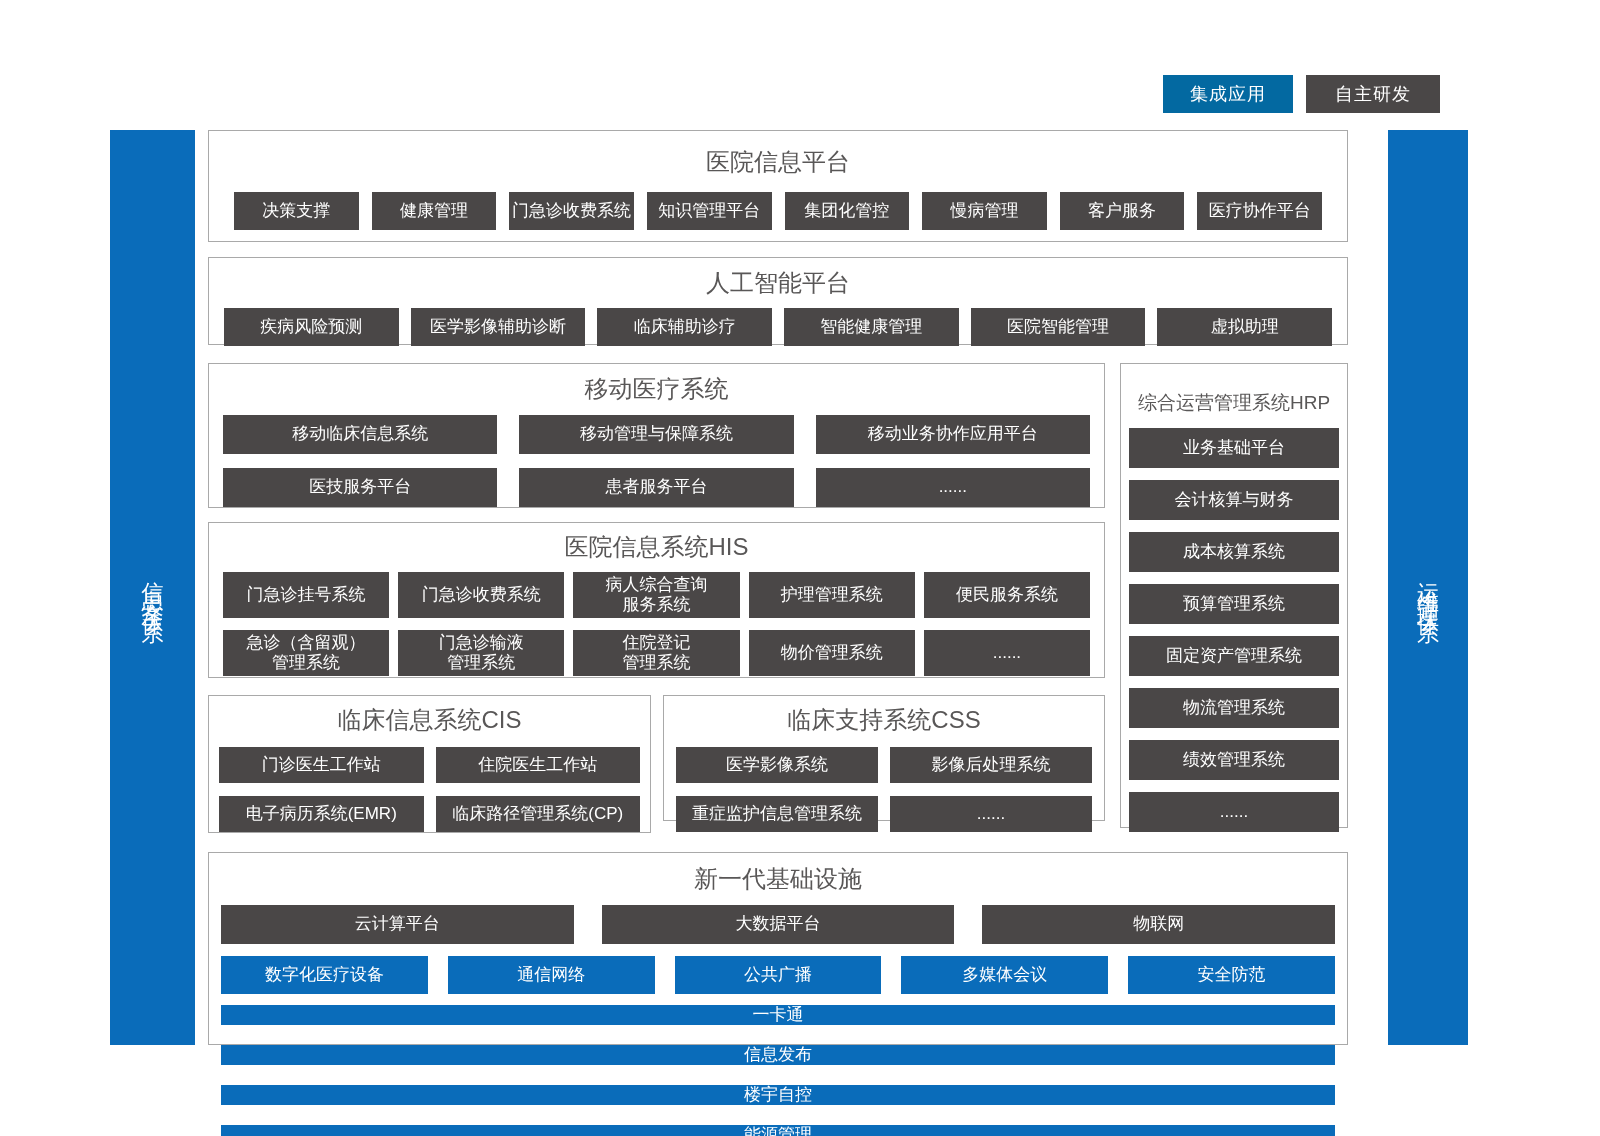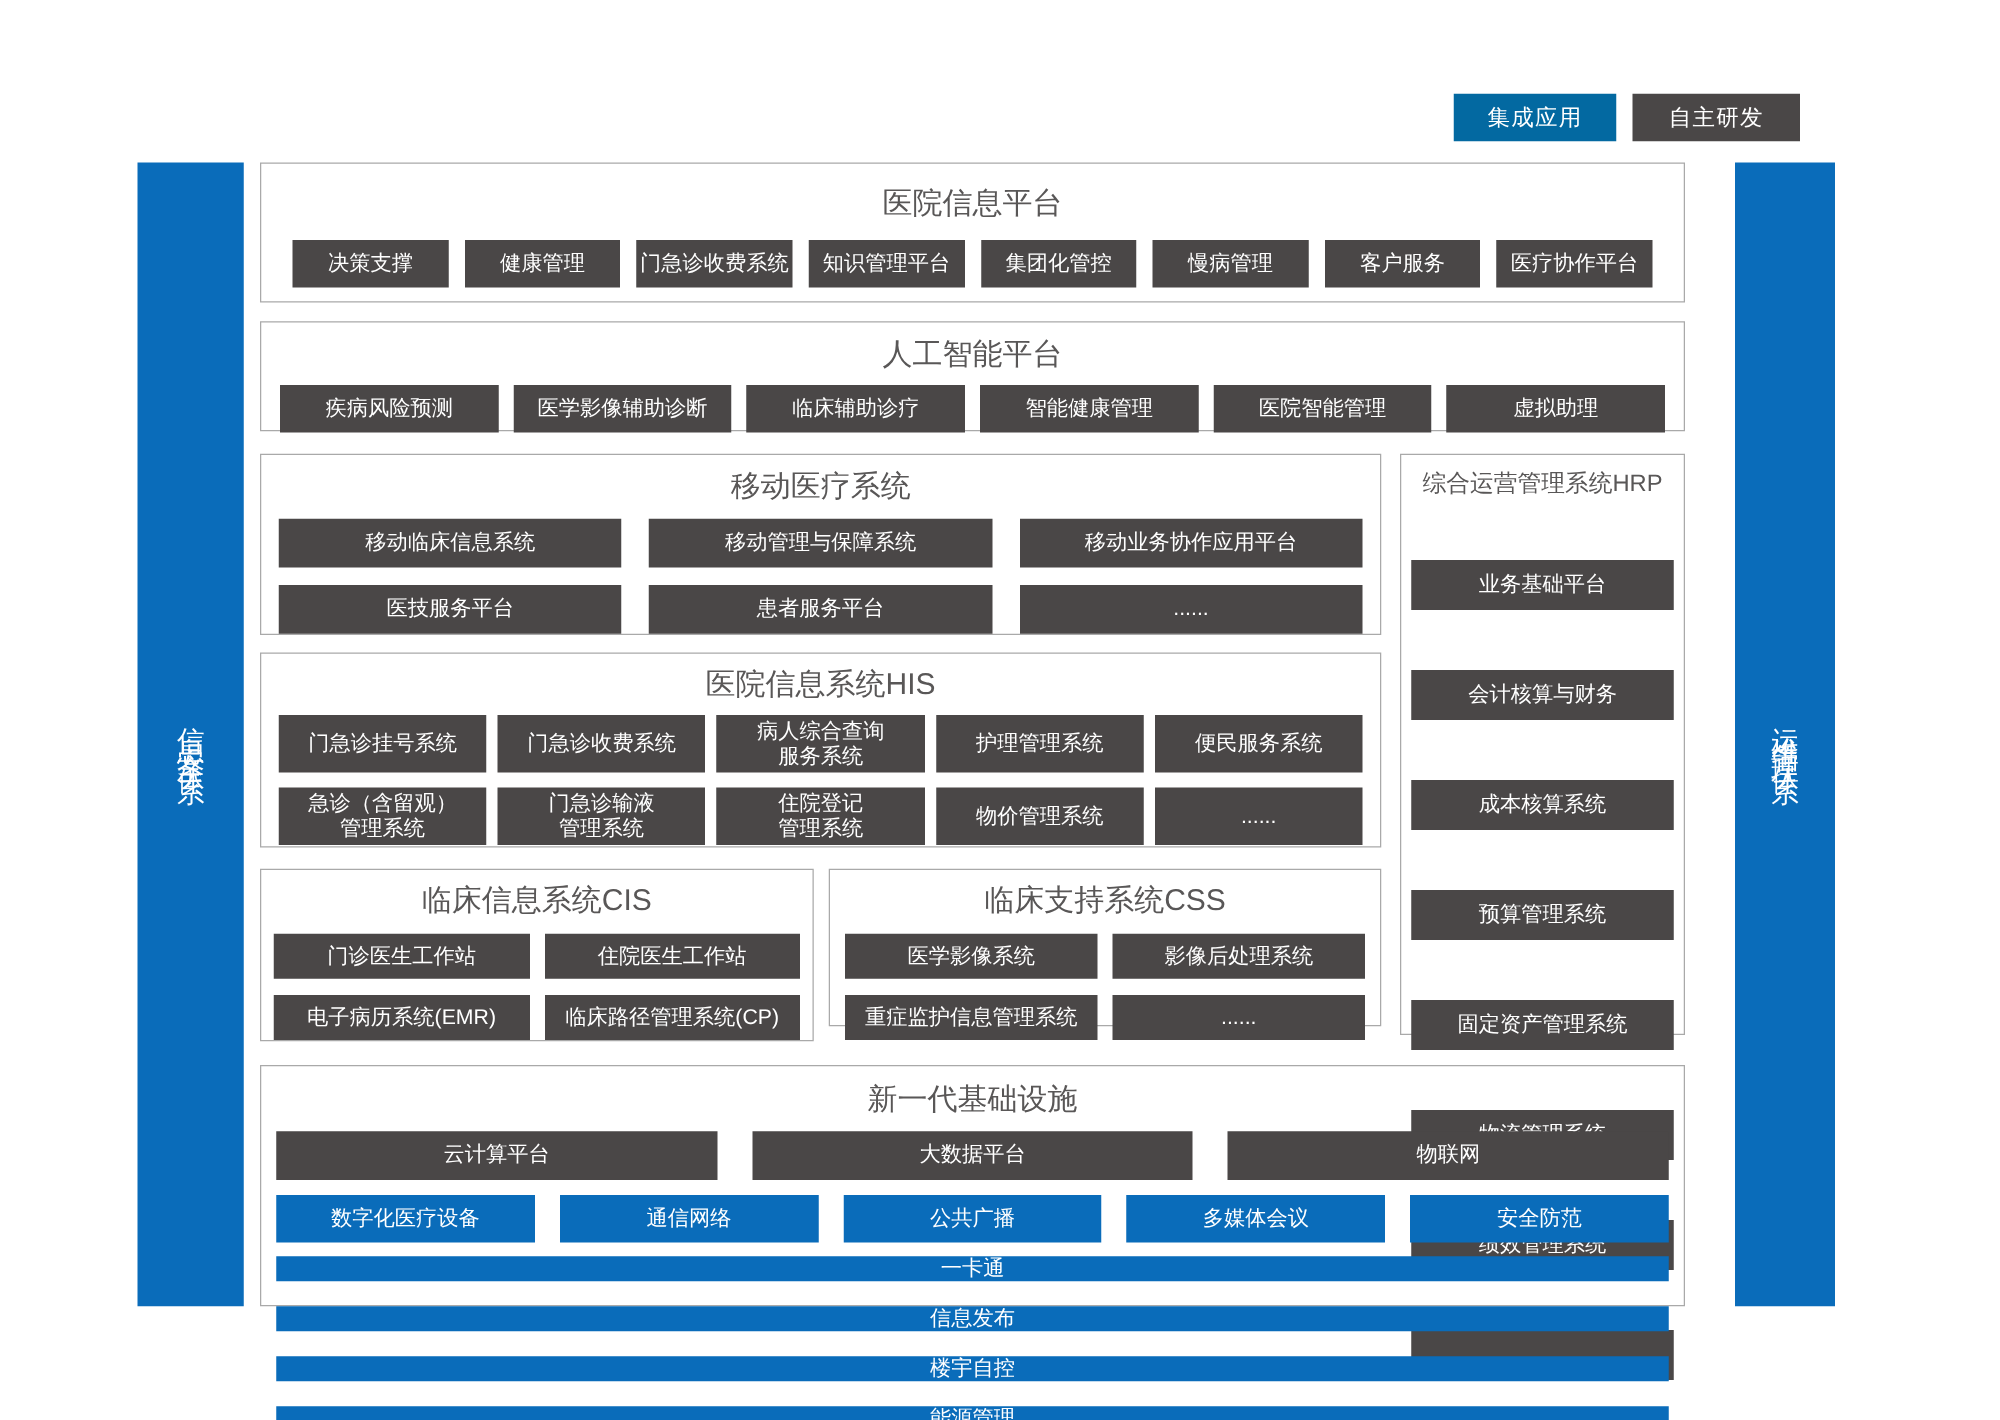--- a/index.html
+++ b/index.html
@@ -54,21 +54,21 @@
   .p5 .box{flex:1;height:46px;}
   
   .bottom-pair{margin-top:17px;display:flex;gap:12px;}
   .p6{width:443px;flex:none;height:138px;padding:8px 10px 0;}
   .p7{flex:1;height:126px;padding:8px 12px 0;}
   .p6 .panel-title,.p7 .panel-title{margin-bottom:11px;}
   .p6 .row,.p7 .row{gap:12px;}
   .p6 .row + .row,.p7 .row + .row{margin-top:13px;}
   .p6 .box,.p7 .box{flex:1;height:36px;}
   
-  .p4{flex:1;height:465px;padding:10px 8px 0;display:flex;flex-direction:column;gap:36px;}
+  .p4{flex:1;height:465px;padding:26px 8px 0;display:flex;flex-direction:column;}
   .p4 .panel-title{font-size:19px;margin-bottom:12px;}
   .p4 .box{height:40px;flex:none;margin-bottom:12px;}
   
   .p8{margin-top:19px;height:193px;padding:10px 12px 0;}
   .p8 .panel-title{margin-bottom:10px;}
   .p8 .row.dark-row{gap:28px;}
   .p8 .row.blue-row{gap:20px;margin-top:12px;}
   .p8 .row.blue-row + .row.blue-row{margin-top:11px;flex-direction:column;}
   .p8 .dark-row .box{flex:1;height:39px;}
   .p8 .blue-row .box{flex:1;height:38px;}

